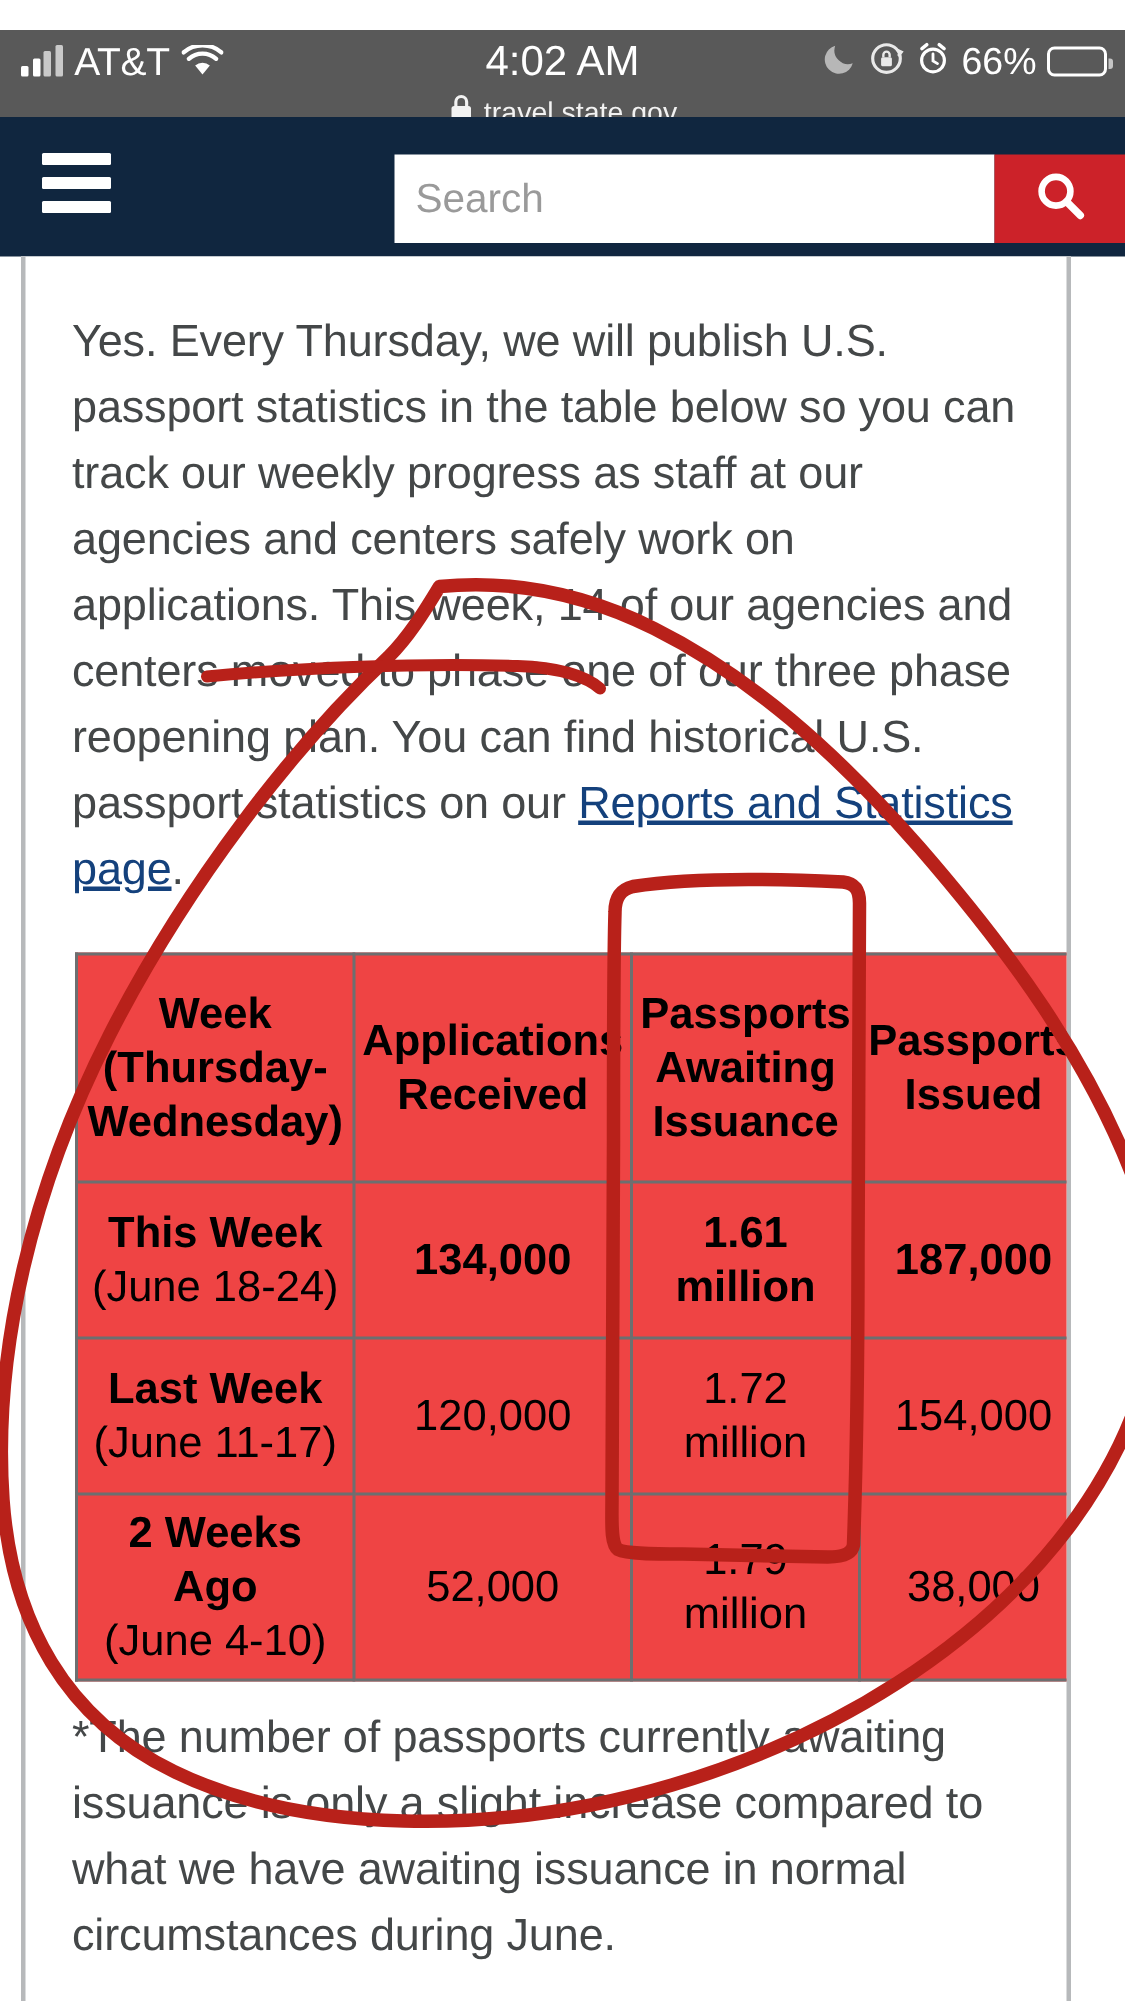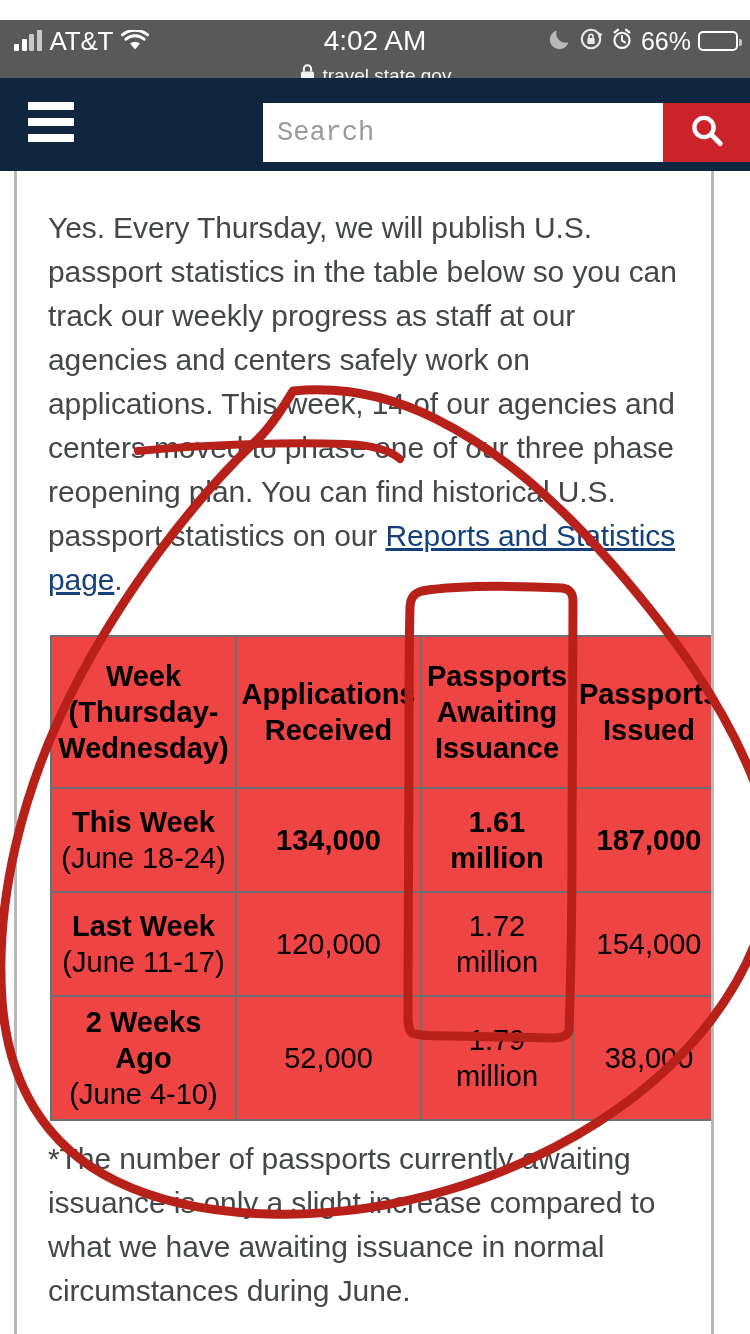--- a/index.html
+++ b/index.html
@@ -134,21 +134,21 @@
     width: 487px; height: 59px;
   }
   #search-input {
     position: absolute;
     left: 0; top: 0;
     width: 400px; height: 59px;
     border: 0;
     outline: none;
     background: #ffffff;
     font-size: 27px;
-    font-family: Liberation Mono, monospace;
+    font-family: Liberation Sans, sans-serif;
     color: #333;
     padding: 0 14px;
     box-sizing: border-box;
   }
   #search-input::placeholder { color: #9a9a9a; }
   #search-submit-button {
     position: absolute;
     left: 400px; top: 0;
     width: 87px; height: 59px;
     background: #cc2229;

